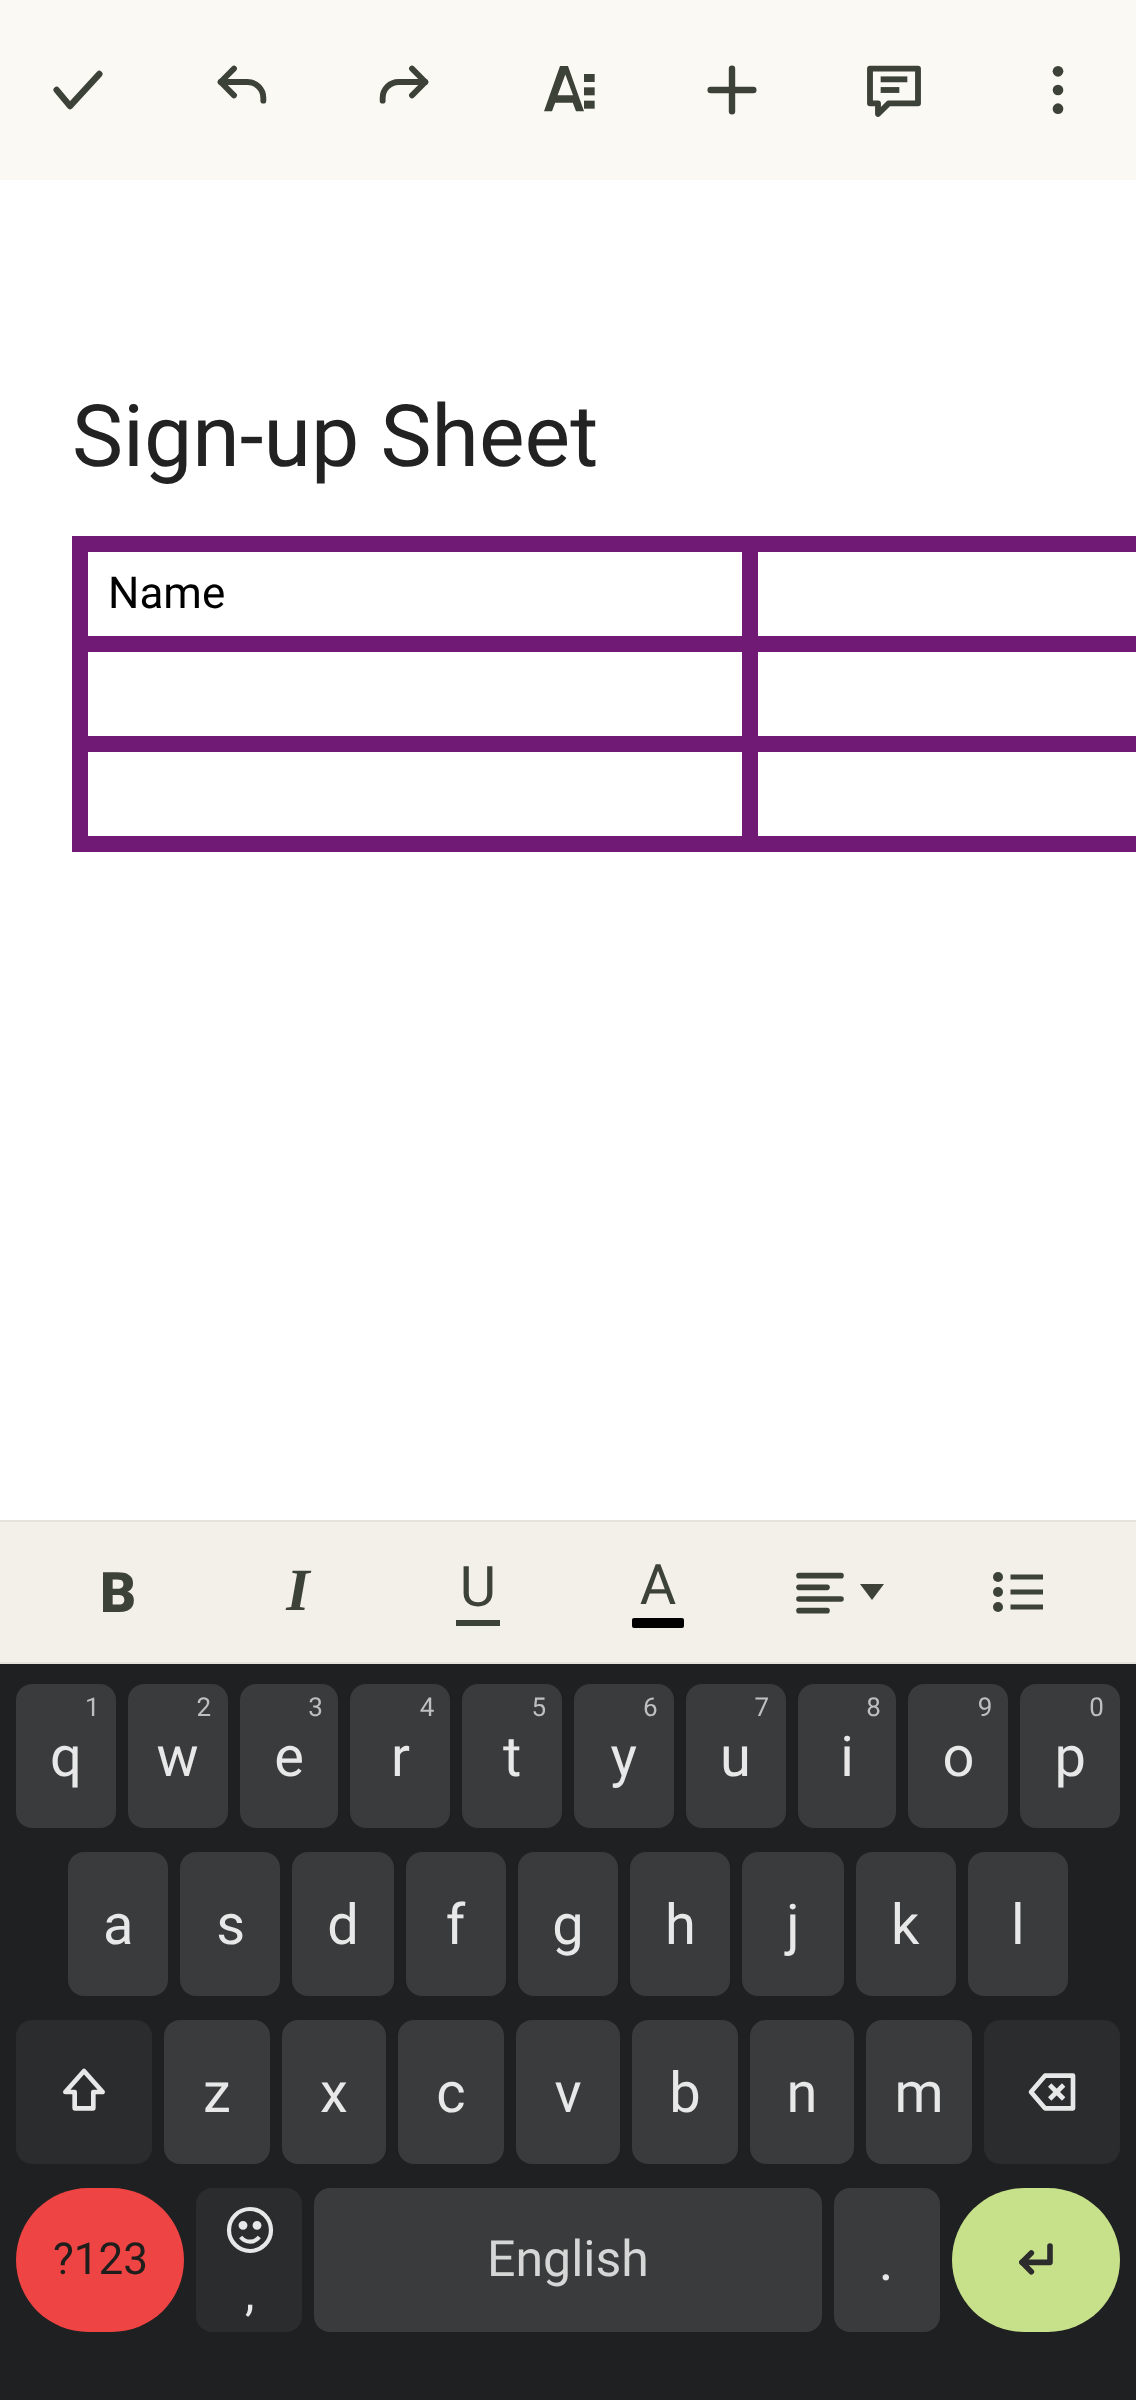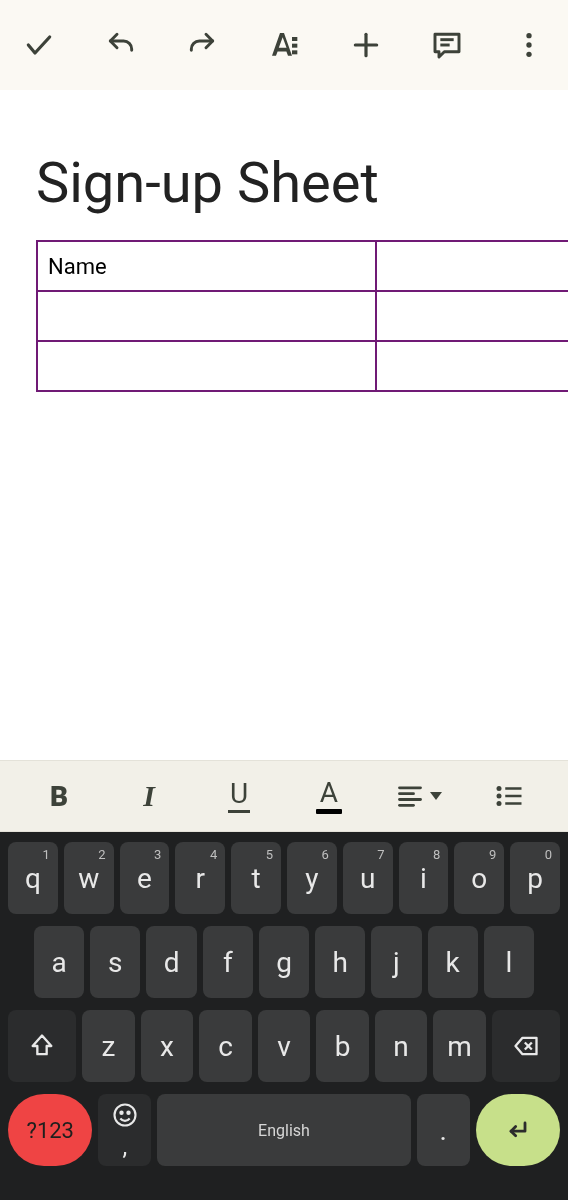--- a/index.html
+++ b/index.html
@@ -24,31 +24,32 @@
     .tb-btn svg { width: 32px; height: 32px; }
 
     
     .doc {
       flex: 1;
       background: #fff;
       padding: 60px 24px 24px 36px;
       overflow: hidden;
     }
     .doc-title {
-      font-size: 56px;
+      font-size: 43px;
       font-weight: 400;
       color: #222;
       margin-bottom: 24px;
+      margin-top: 44px;
     }
     .signup-table {
       border-collapse: collapse;
       width: 540px;
     }
     .signup-table td {
-      border: 2px solid #701a75;
+      border: 8px solid #701a75;
       height: 50px;
       padding: 6px 10px;
       font-size: 22px;
       vertical-align: middle;
     }
     .signup-table td:first-child { width: 340px; }
     .signup-table td:last-child { width: 200px; }
 
     
     .format-toolbar {
@@ -131,21 +132,21 @@
       flex: 1;
       flex-direction: column;
       font-size: 20px;
       line-height: 1;
       gap: 6px;
     }
     .key-emoji .comma { font-size: 24px; }
     .key-space {
       flex: 4.8;
       background: #3a3b3c;
-      font-size: 16px;
+      font-size: 25px;
       color: #d6d6d6;
     }
     .key-period { flex: 1; background:#3a3b3c; font-size: 28px; }
     .key-enter {
       background: #c7e08a;
       color: #2c2c2c;
       flex: 1.6;
       border-radius: 36px;
     }
     .key svg { width: 28px; height: 28px; }

